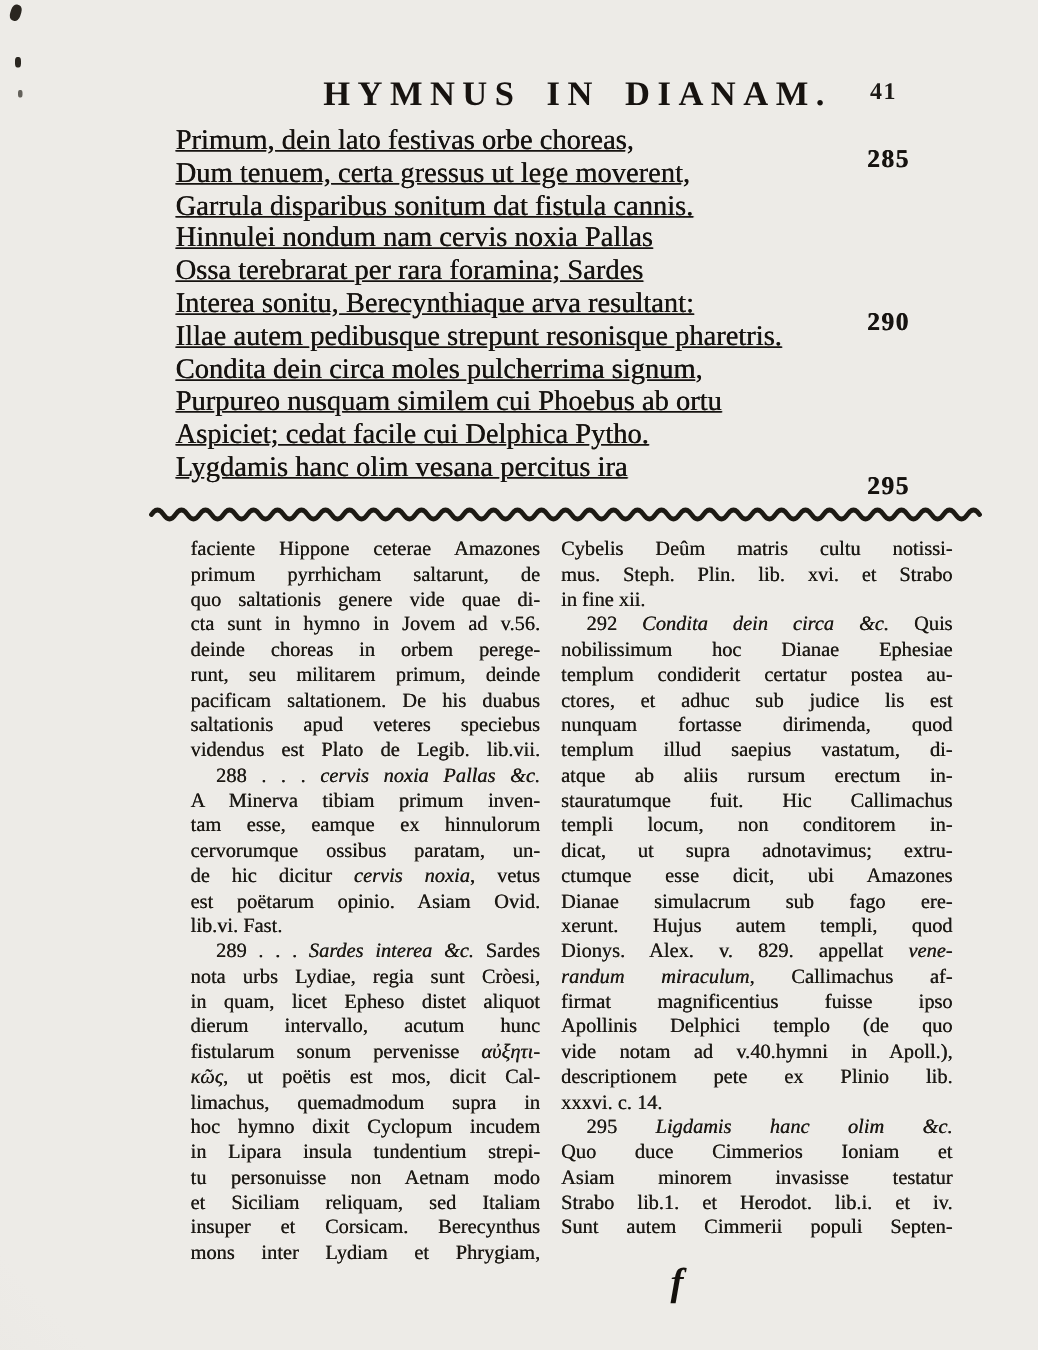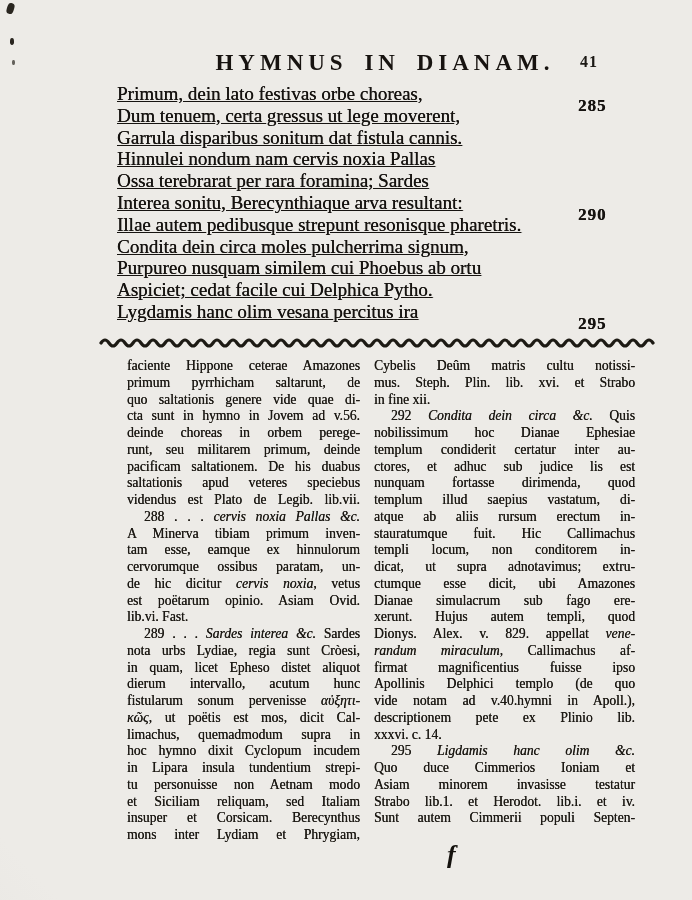--- a/index.html
+++ b/index.html
@@ -130,21 +130,21 @@
       <div class="fn-line"><span>et Siciliam reliquam, sed Italiam</span></div>
       <div class="fn-line"><span>insuper et Corsicam. Berecynthus</span></div>
       <div class="fn-line"><span>mons inter Lydiam et Phrygiam,</span></div>
     </div>
   <div class="fn-col right">
       <div class="fn-line"><span>Cybelis Deûm matris cultu notissi-</span></div>
       <div class="fn-line"><span>mus. Steph. Plin. lib. xvi. et Strabo</span></div>
       <div class="fn-line nojust"><span>in fine xii.</span></div>
       <div class="fn-line indent"><span>292 </span><em>Condita dein circa &amp;c.</em><span> Quis</span></div>
       <div class="fn-line"><span>nobilissimum hoc Dianae Ephesiae</span></div>
-      <div class="fn-line"><span>templum condiderit certatur inter au-</span></div>
+      <div class="fn-line"><span>templum condiderit certatur postea au-</span></div>
       <div class="fn-line"><span>ctores, et adhuc sub judice lis est</span></div>
       <div class="fn-line"><span>nunquam fortasse dirimenda, quod</span></div>
       <div class="fn-line"><span>templum illud saepius vastatum, di-</span></div>
       <div class="fn-line"><span>atque ab aliis rursum erectum in-</span></div>
       <div class="fn-line"><span>stauratumque fuit. Hic Callimachus</span></div>
       <div class="fn-line"><span>templi locum, non conditorem in-</span></div>
       <div class="fn-line"><span>dicat, ut supra adnotavimus; extru-</span></div>
       <div class="fn-line"><span>ctumque esse dicit, ubi Amazones</span></div>
       <div class="fn-line"><span>Dianae simulacrum sub fago ere-</span></div>
       <div class="fn-line"><span>xerunt. Hujus autem templi, quod</span></div>

